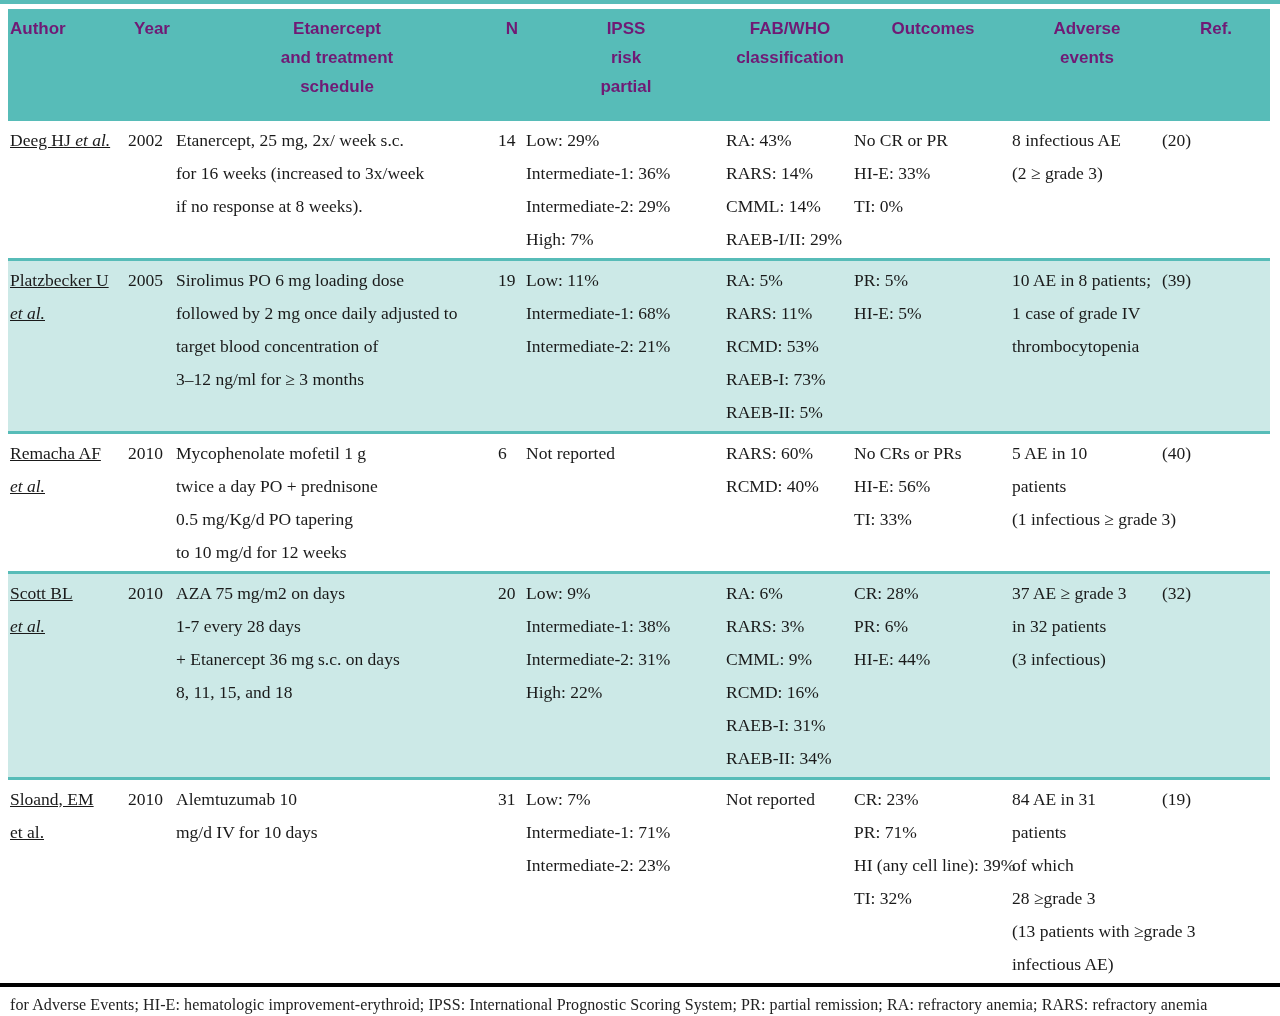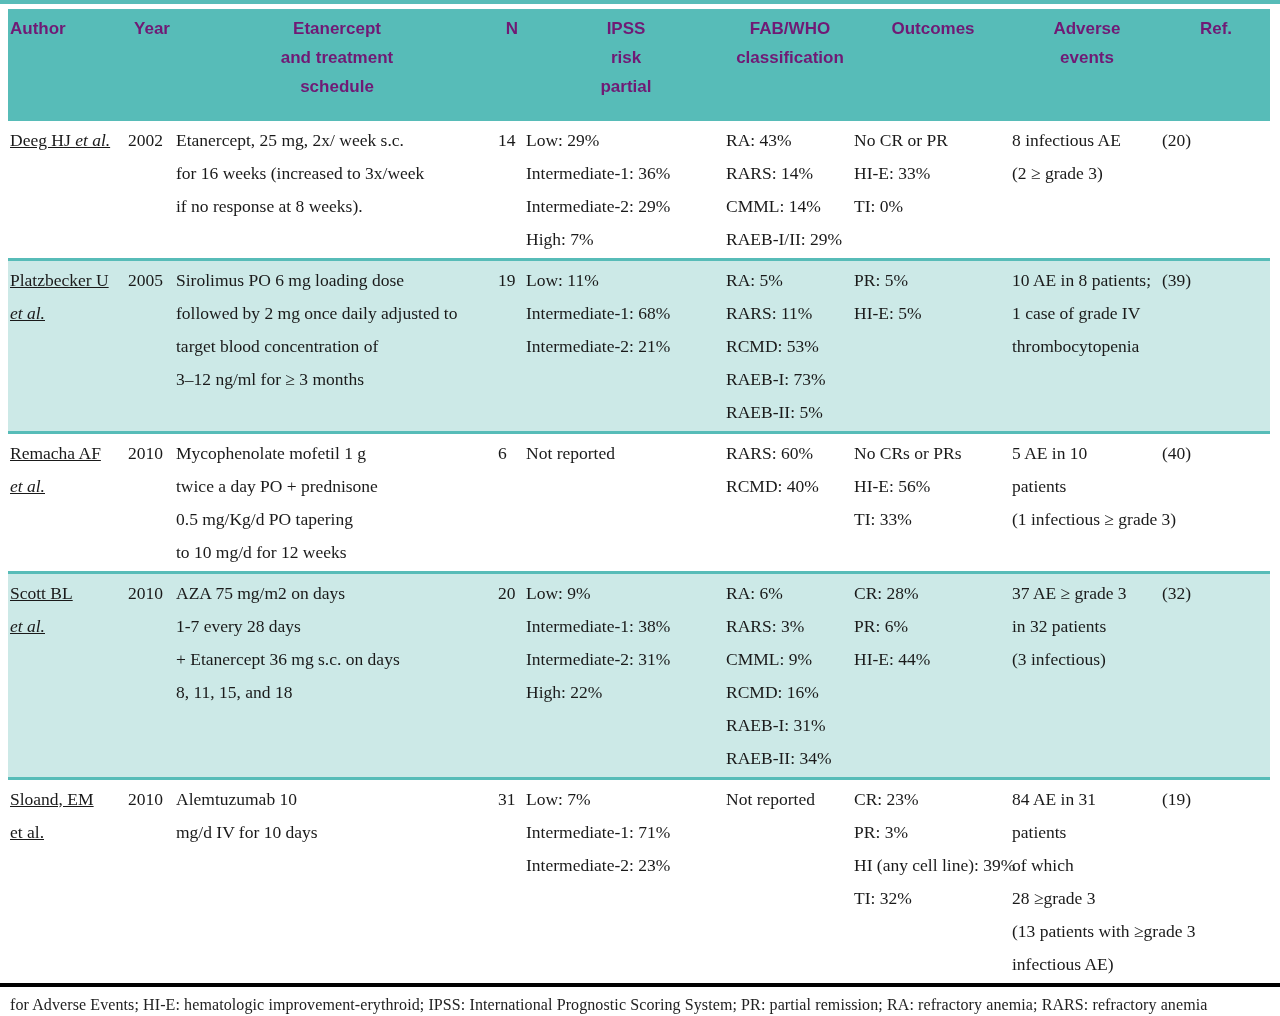--- a/index.html
+++ b/index.html
@@ -309,21 +309,21 @@
           <td>
             <div class="line">Low: 7%</div>
             <div class="line">Intermediate-1: 71%</div>
             <div class="line">Intermediate-2: 23%</div>
           </td>
           <td>
             <div class="line">Not reported</div>
           </td>
           <td>
             <div class="line">CR: 23%</div>
-            <div class="line">PR: 3%</div>
+            <div class="line">PR: 71%</div>
             <div class="line">HI (any cell line): 39%</div>
             <div class="line">TI: 32%</div>
           </td>
           <td>
             <div class="line">84 AE in 31</div>
             <div class="line">patients</div>
             <div class="line">of which</div>
             <div class="line">28 ≥grade 3</div>
             <div class="line">(13 patients with ≥grade 3</div>
             <div class="line">infectious AE)</div>

